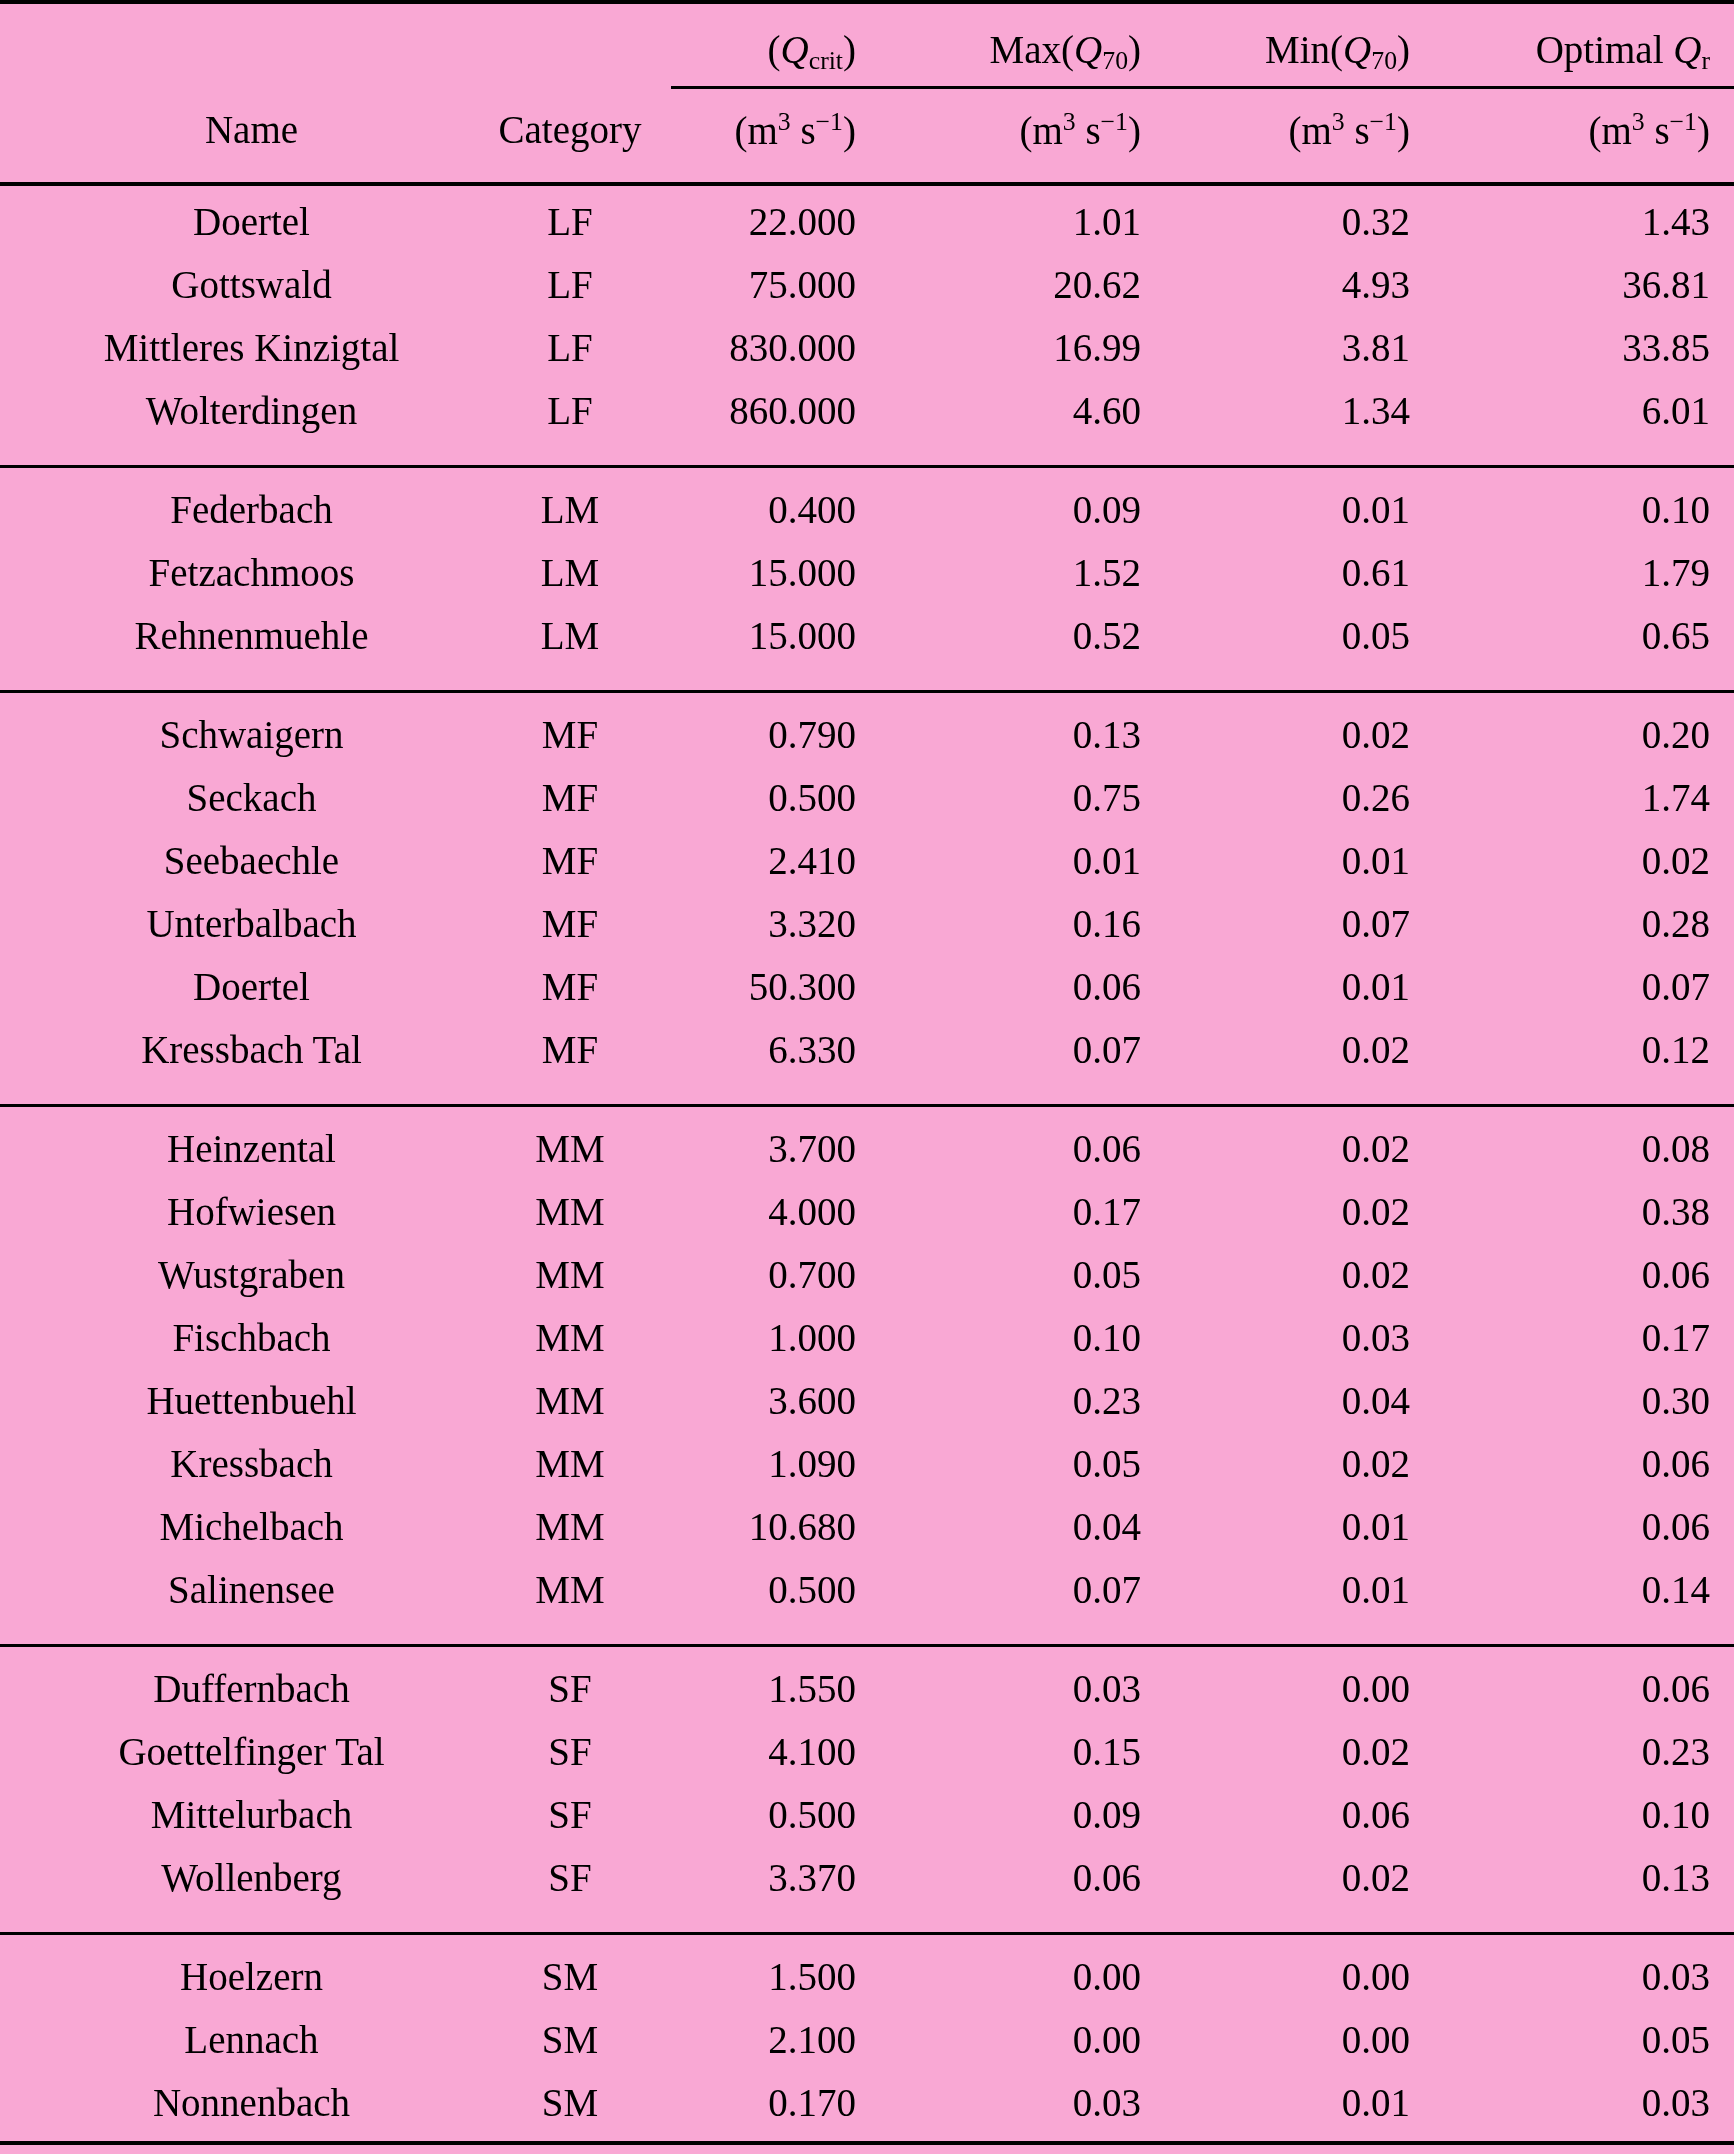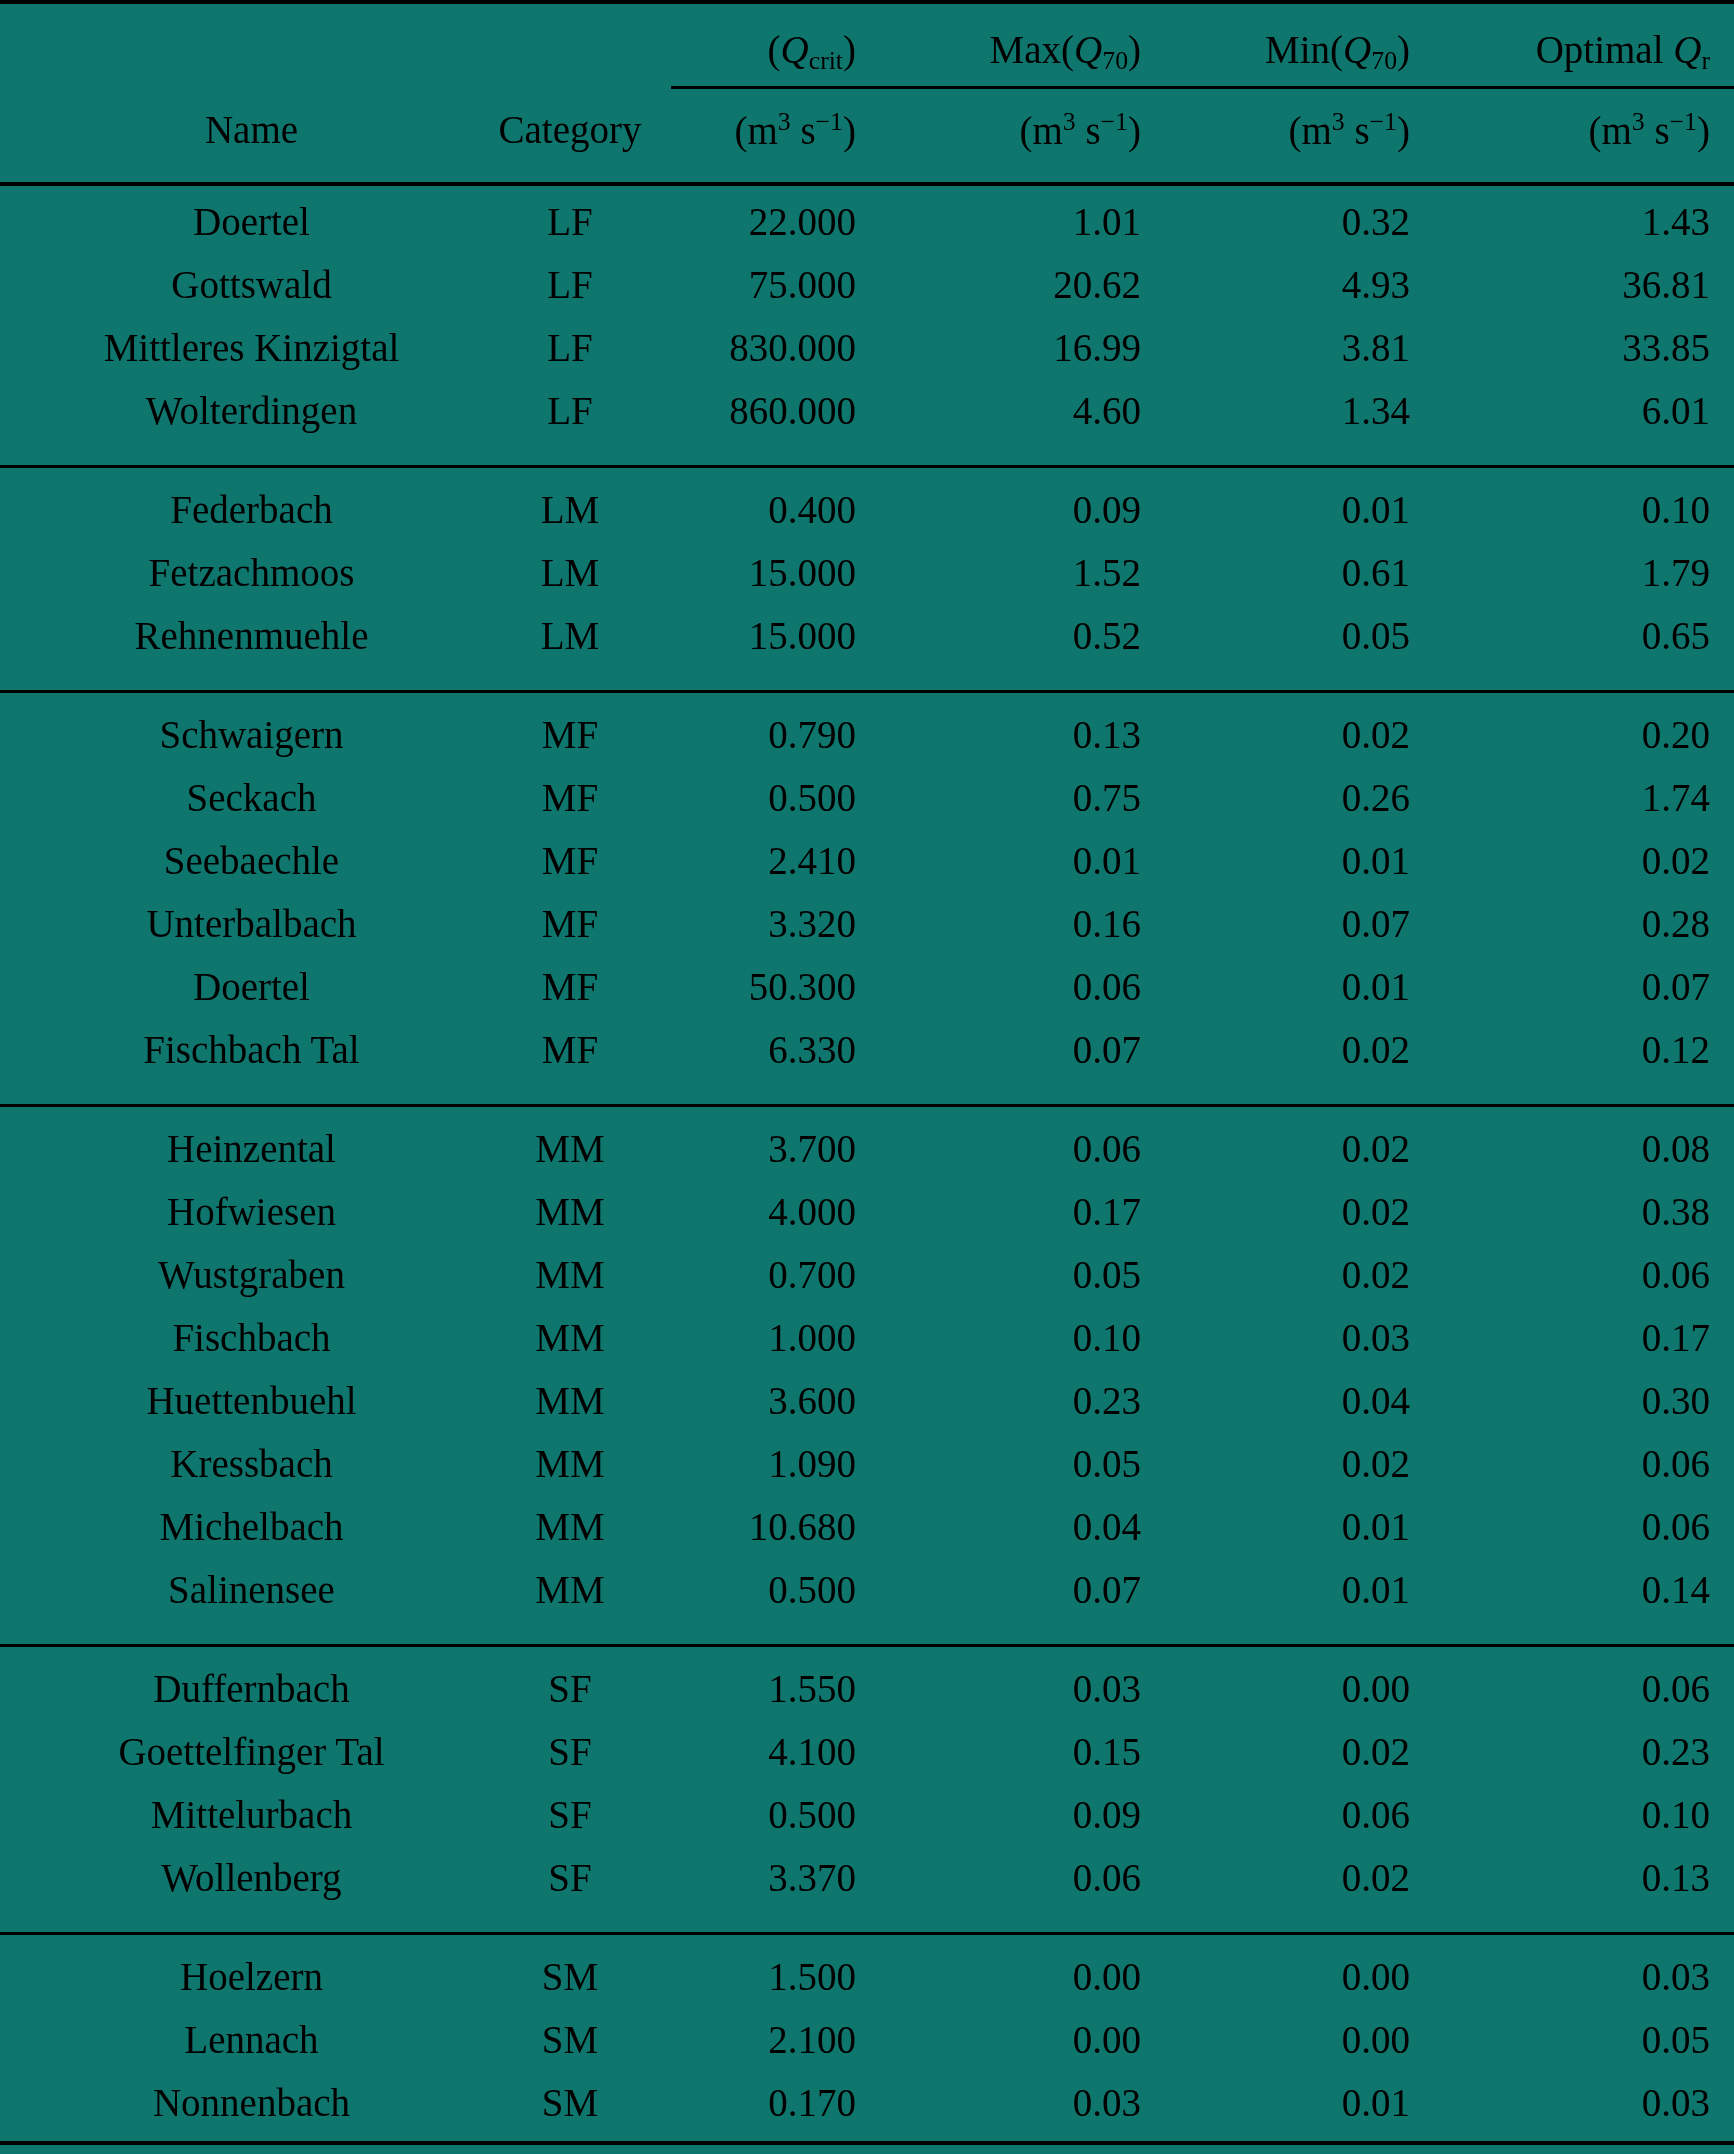--- a/index.html
+++ b/index.html
@@ -1,17 +1,17 @@
 <!DOCTYPE html>
 <html style="font-size:13.4px"><head>
 <meta charset="utf-8">
 <style>
   html, body { margin:0; padding:0; background:#ffffff; }
   .page {
-    width:1734px; height:2155px; background:#0f766e; color:#000;
+    width:1734px; height:2155px; background:#f9a8d4; color:#000;
     font-family:"Liberation Serif","DejaVu Serif",serif;
     overflow:hidden; box-sizing:border-box;
   }
   table.datatable {
     border-collapse:collapse; table-layout:fixed;
     width:1734px; font-size:39px; color:#000;
     border-top:4.2px solid #000; border-bottom:4.2px solid #000;
   }
   th { font-weight:normal; }
   
@@ -161,21 +161,21 @@
   </tr>
         <tr>
     <td class="name-col">Doertel</td>
     <td class="cat-col">MF</td>
     <td class="num">50.300</td>
     <td class="num">0.06</td>
     <td class="num">0.01</td>
     <td class="num">0.07</td>
   </tr>
         <tr>
-    <td class="name-col">Fischbach Tal</td>
+    <td class="name-col">Kressbach Tal</td>
     <td class="cat-col">MF</td>
     <td class="num">6.330</td>
     <td class="num">0.07</td>
     <td class="num">0.02</td>
     <td class="num">0.12</td>
   </tr>
       </tbody>
       <tbody class="group">
         <tr>
     <td class="name-col">Heinzental</td>

